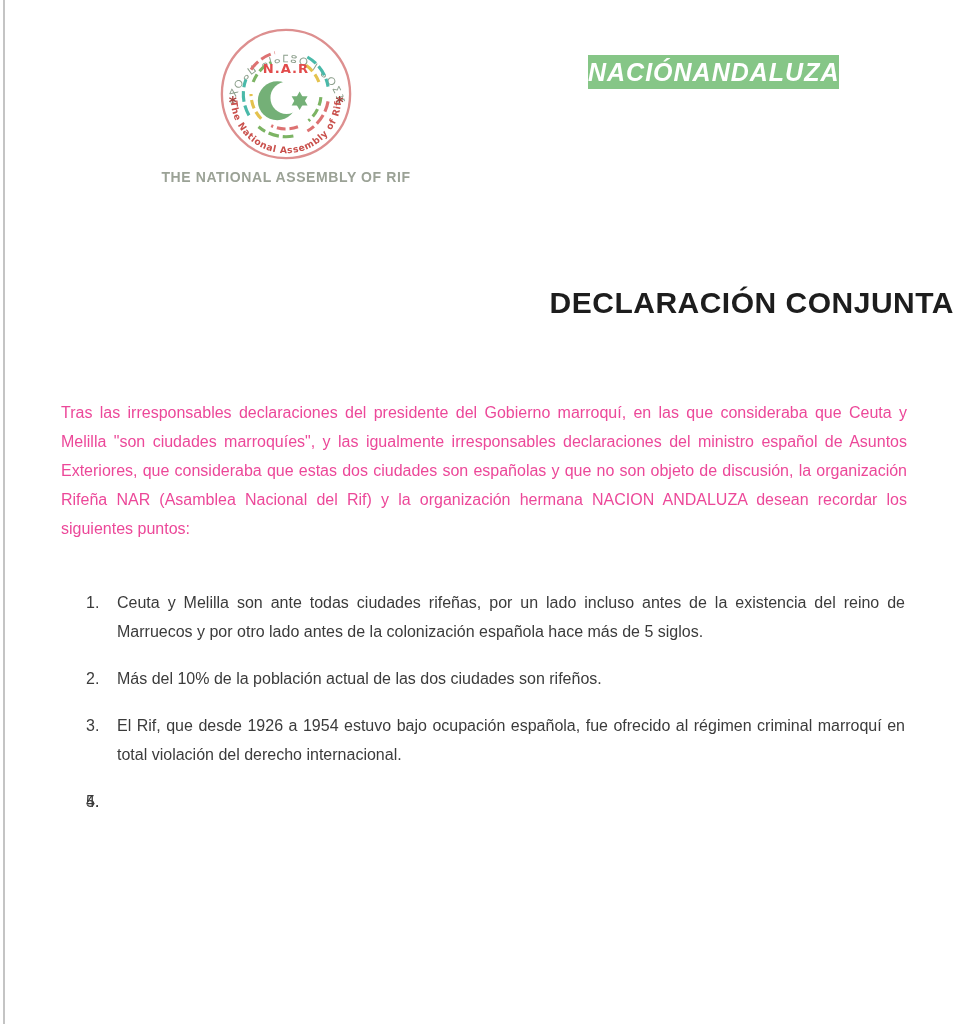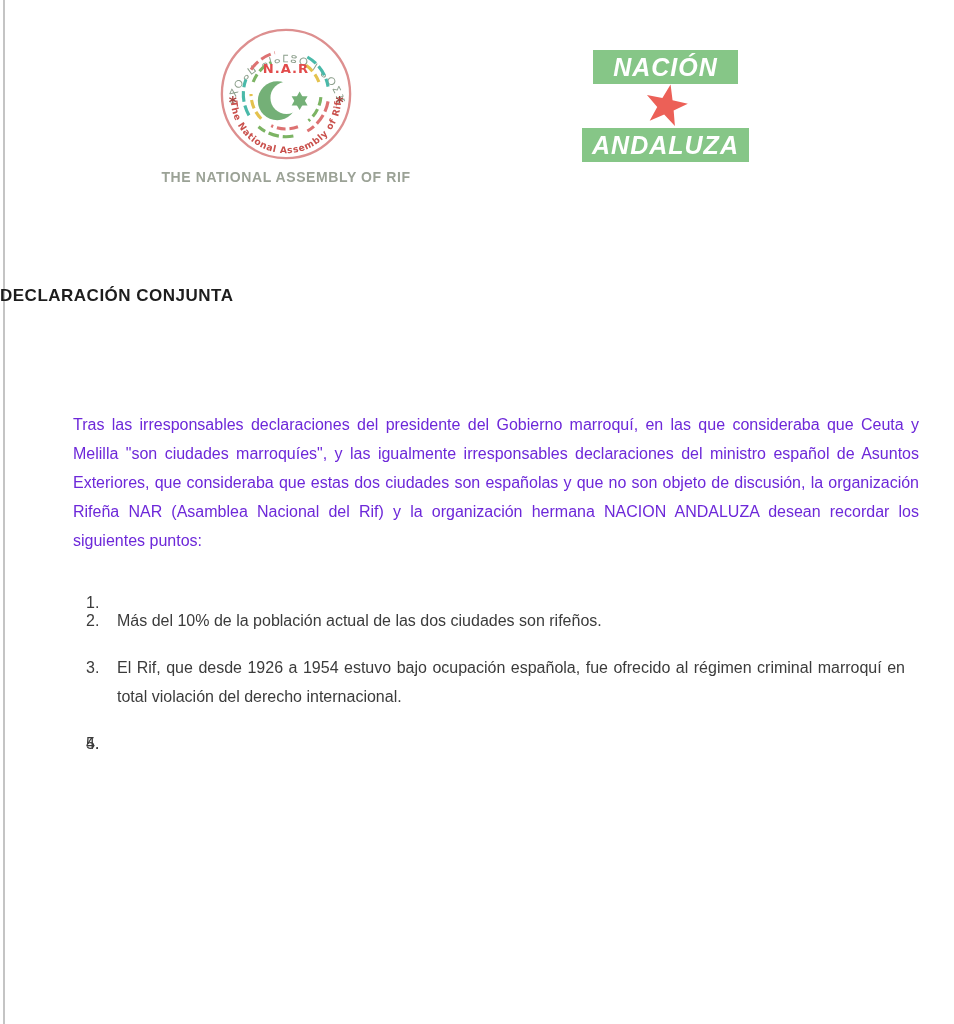--- a/index.html
+++ b/index.html
@@ -20,46 +20,46 @@
   .nar-block svg { display:block; margin:0 auto; }
   .nar-label {
     margin-top:7px;
     font-size:14px; font-weight:bold; letter-spacing:0.6px;
     color:#9ba296;
     white-space:nowrap;
   }
   
   .na-block {
     position:absolute; left:588px; top:50px; width:155px;
-    display:flex; flex-direction:column; align-items:center;
+    display:flex; flex-direction:row; align-items:center;
   }
   .na-band {
     background:#86c687; color:#ffffff;
     font-style:italic; font-weight:900;
     font-size:25px; line-height:34px; height:34px;
     letter-spacing:1px; text-align:center;
     width:100%;
   }
   .na-band-top { width:145px; }
   .na-band-bottom { width:167px; }
   .na-star { margin:-4px 0; position:relative; z-index:2; }
   
   .title {
     position:absolute; top:286px; left:0; right:0;
-    margin:0; text-align:left;
-    font-size:17px; font-weight:700; letter-spacing:0.5px;
+    margin:0; text-align:right;
+    font-size:30px; font-weight:700; letter-spacing:0.5px;
     color:#1d1d1d;
   }
   
   .lead {
     position:absolute; left:57px; top:394px; width:846px;
-    margin:16px;
+    margin:4px;
     font-size:16px; line-height:29px;
     text-align:justify;
-    color:#6d28d9;
+    color:#ec4899;
   }
   
   .points {
     position:absolute; left:57px; top:588px; width:848px;
     margin:0; padding:0; list-style:none;
     font-size:16px; line-height:29px; color:#3b3b3b;
   }
   .points li {
     position:relative; padding-left:60px;
     margin-bottom:18px;
@@ -133,20 +133,21 @@
     <div class="na-band na-band-bottom">ANDALUZA</div>
   </div>
 
   <h1 class="title">DECLARACIÓN CONJUNTA</h1>
 
   <p class="lead">Tras las irresponsables declaraciones del presidente del Gobierno marroquí, en las que consideraba que Ceuta y Melilla "son ciudades marroquíes", y las igualmente irresponsables declaraciones del ministro español de Asuntos Exteriores, que consideraba que estas dos ciudades son españolas y que no son objeto de discusión, la organización Rifeña NAR (Asamblea Nacional del Rif) y la organización hermana NACION ANDALUZA desean recordar los siguientes puntos:</p>
 
   <ol class="points">
     <li>
       <span class="num">1.</span>
+      <span class="txt">Ceuta y Melilla son ante todas ciudades rifeñas, por un lado incluso antes de la existencia del reino de Marruecos y por otro lado antes de la colonización española hace más de 5 siglos.</span>
     </li>
     <li>
       <span class="num">2.</span>
       <span class="txt">Más del 10% de la población actual de las dos ciudades son rifeños.</span>
     </li>
     <li>
       <span class="num">3.</span>
       <span class="txt">El Rif, que desde 1926 a 1954 estuvo bajo ocupación española, fue ofrecido al régimen criminal marroquí en total violación del derecho internacional.</span>
     </li>
     <li>

